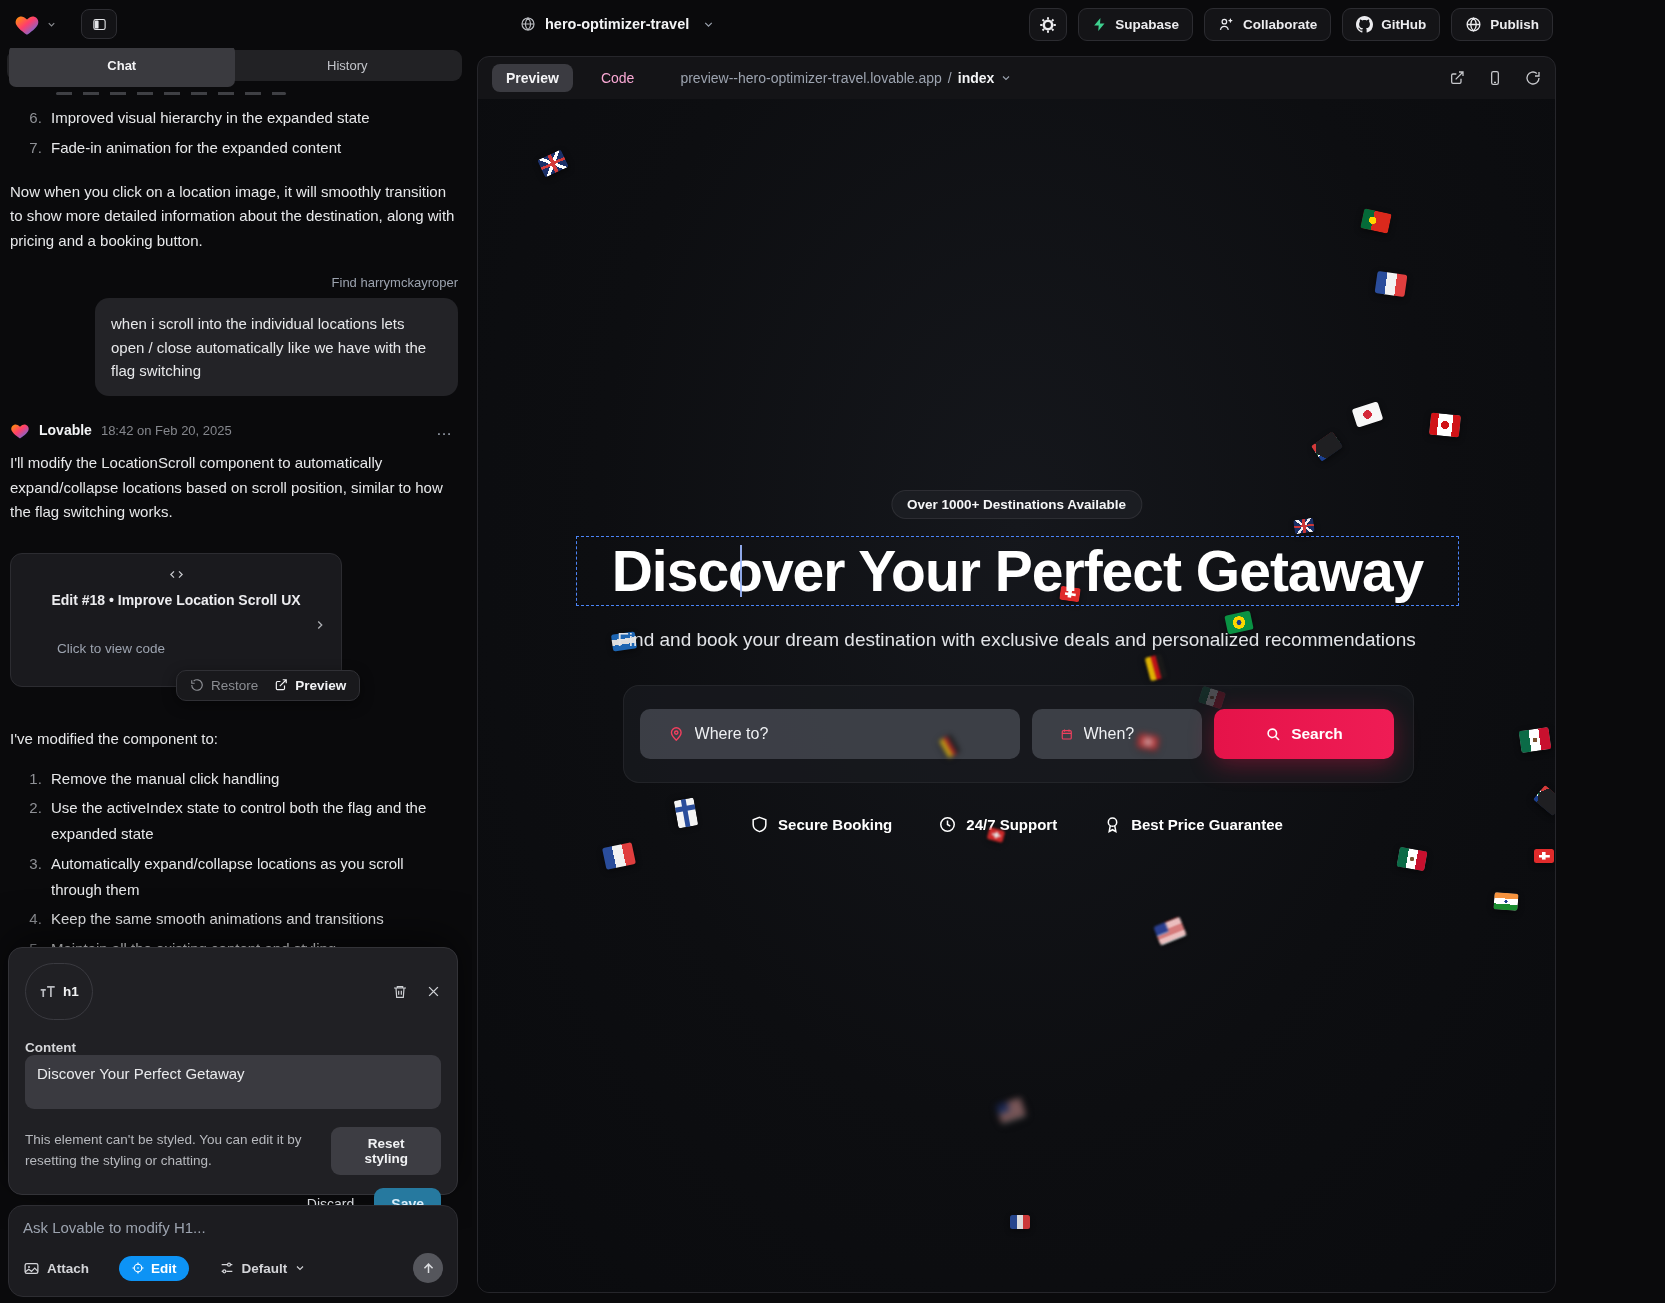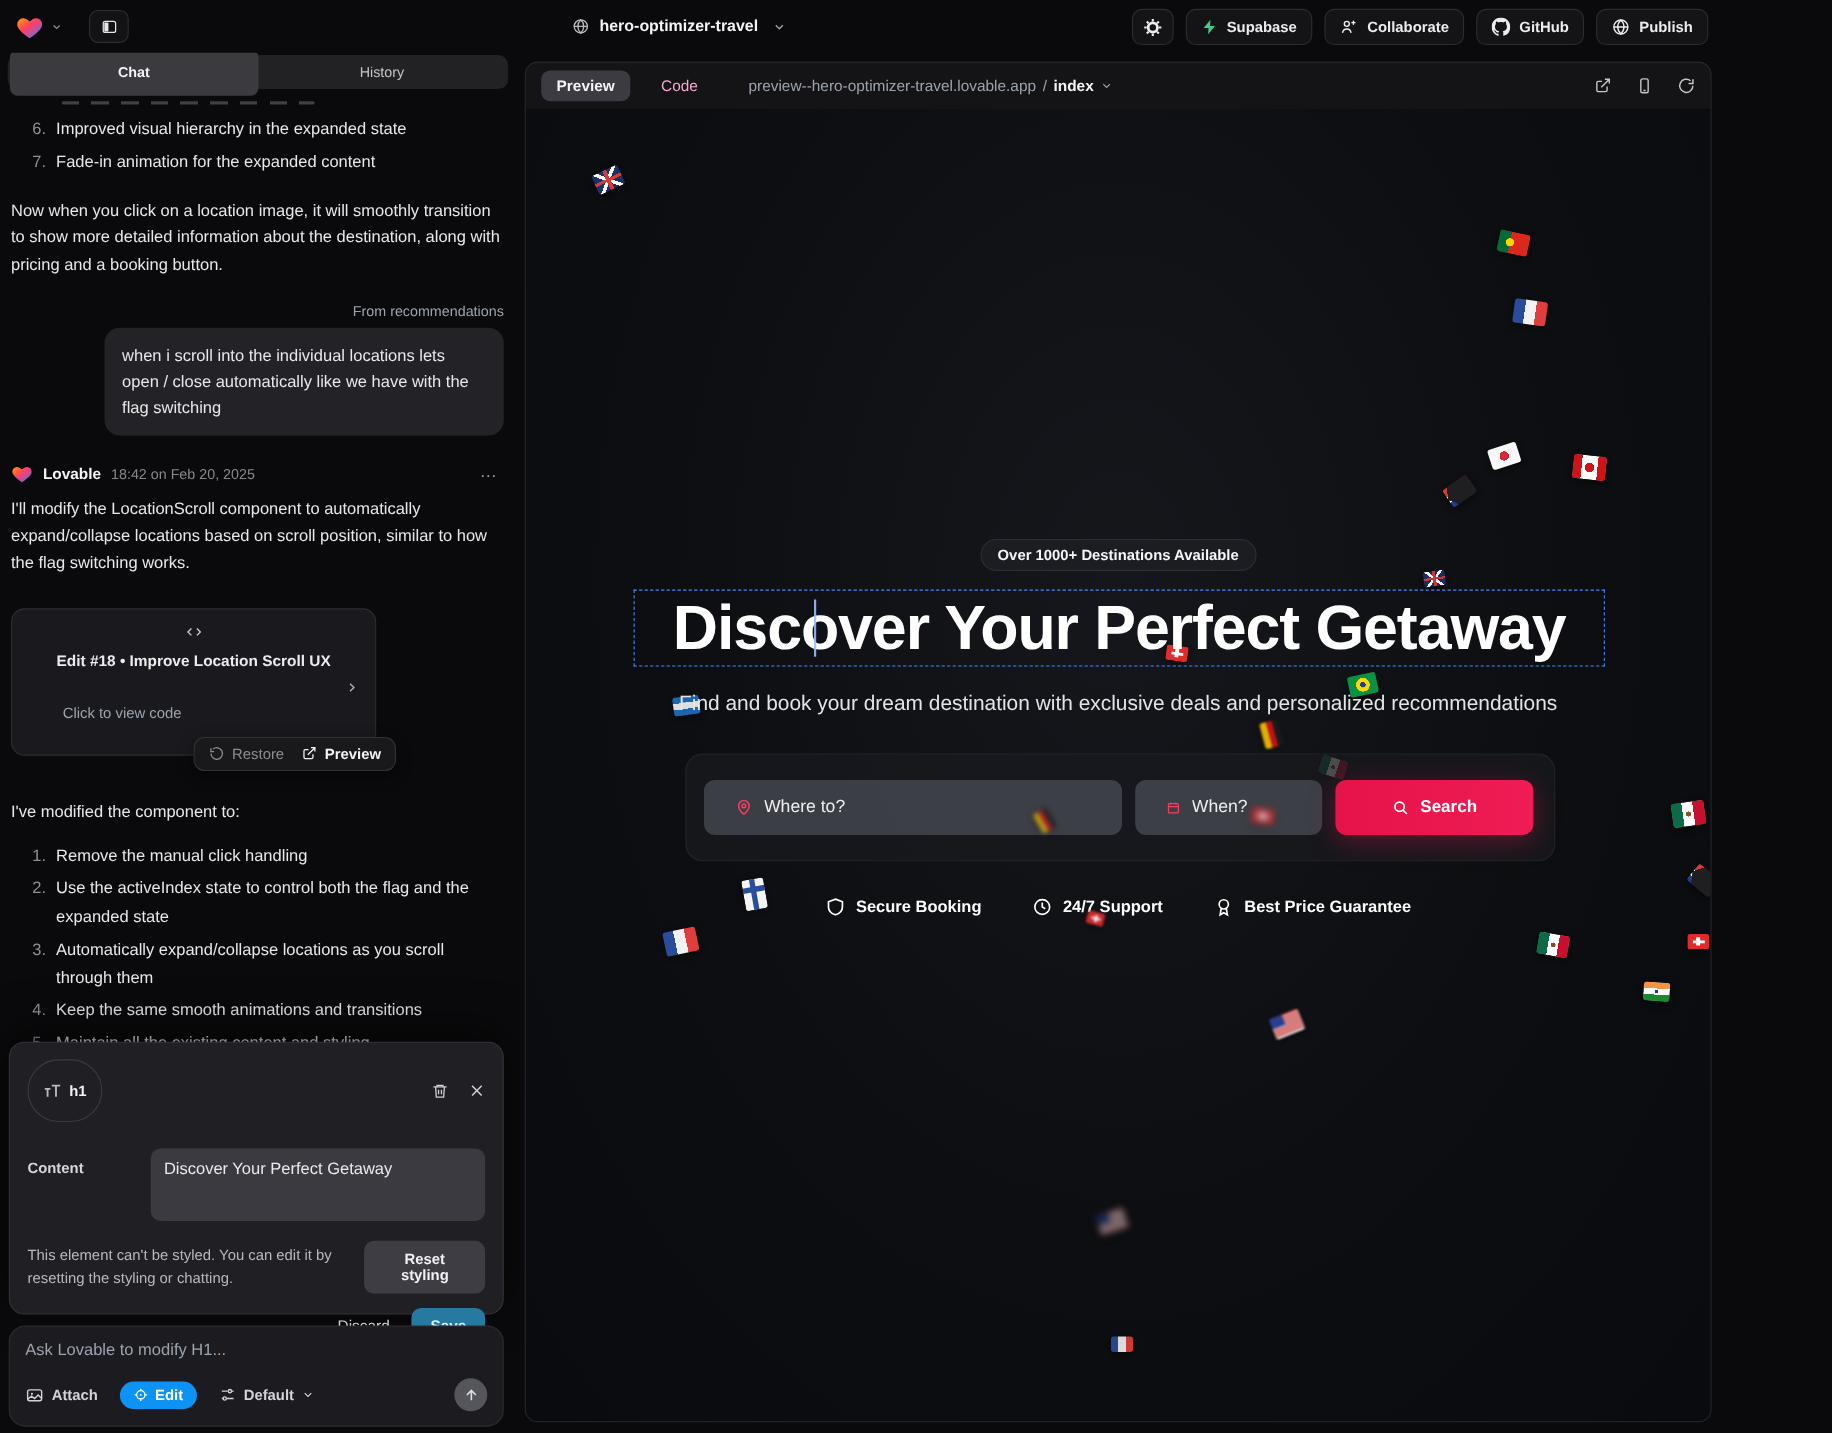--- a/index.html
+++ b/index.html
@@ -85,21 +85,21 @@
     position:absolute; left:8px; top:899px; width:450px; height:248px;
     background:#202024; border:1px solid #333338; border-radius:14px;
     box-shadow:0 -10px 40px rgba(0,0,0,.55); padding:15px 16px; z-index:5;
   }
   .ep-head { display:flex; align-items:center; }
   .tag-pill { display:flex; align-items:center; gap:7px; border:1px solid #3a3a40; border-radius:999px; padding:20px 13px; }
   .tag-pill .t-icon { color:#b9bbc0; }
   .tag-pill .tag { font-size:13.5px; color:#f1f2f3; font-weight:bold; }
   .ep-icons { margin-left:auto; display:flex; align-items:center; gap:18px; color:#cfd1d5; }
   .ep-icons span { cursor:pointer; }
-  .ep-content-row { display:flex; margin-top:24px; }
+  .ep-content-row { display:flex; margin-top:10px;flex-direction:column; }
   .ep-label { width:112px; padding-top:10px; font-size:13.5px; font-weight:bold; color:#d6d7da; }
   .content-textarea {
     flex:1; height:66px; background:#3a3a40; border:none; border-radius:9px; resize:none;
     padding:10px 12px; font-family:"Liberation Sans", sans-serif; font-size:15px; color:#e9eaec; outline:none;
   }
   .ep-note-row { display:flex; align-items:center; margin-top:18px; }
   .ep-note { width:308px; font-size:13.5px; line-height:1.55; color:#b7b9be; }
   .reset-btn { margin-left:auto; background:#3d3d43; border:none; border-radius:9px; padding:9px 13px;
     font-size:13.5px; font-weight:bold; color:#f1f2f4; cursor:pointer; }
   .ep-actions { display:flex; justify-content:flex-end; align-items:center; gap:20px; margin-top:13px; }
@@ -109,21 +109,21 @@
 
   
   .composer {
     position:absolute; left:8px; top:1157px; width:450px; height:92px;
     background:#1c1c20; border:1px solid #2d2d32; border-radius:15px; padding:13px 14px; z-index:5;
     display:flex; flex-direction:column; justify-content:space-between;
   }
   .composer-input { background:transparent; border:none; outline:none; font-size:15px; color:#e7e8ea;
     font-family:"Liberation Sans", sans-serif; width:100%; }
   .composer-input::placeholder { color:#9ca3af; }
-  .composer-row { display:flex; align-items:center; gap:20px; }
+  .composer-row { display:flex; align-items:center; gap:30px; }
   .comp-item { display:flex; align-items:center; gap:7px; color:#d3d4d8; font-size:13.5px; font-weight:bold; cursor:pointer; }
   .edit-pill { display:flex; align-items:center; gap:6px; background:#0d93f5; border-radius:999px;
     padding:5px 12px; color:#fff; font-size:13.5px; font-weight:bold; cursor:pointer; }
   .send-btn { margin-left:auto; width:30px; height:30px; border-radius:50%; background:#55565c;
     display:flex; align-items:center; justify-content:center; color:#dcdde0; cursor:pointer; }
 
   
   .preview-frame {
     position:absolute; left:477px; top:56px; width:1079px; height:1237px;
     background:#141417; border:1px solid #26262b; border-radius:12px; overflow:hidden;
@@ -315,21 +315,21 @@
     <div class="clipped-row"></div>
 
     <ol class="chat-ol" start="6">
 
     <li>Improved visual hierarchy in the expanded state</li>
         <li>Fade-in animation for the expanded content</li>
       </ol>
 
     <p class="chat-p">Now when you click on a location image, it will smoothly transition to show more detailed information about the destination, along with pricing and a booking button.</p>
 
-    <div class="from-label">From recommendations</div>
+    <div class="from-label">Find harrymckayroper</div>
 
     <div class="user-bubble">when i scroll into the individual locations lets open / close automatically like we have with the flag switching</div>
 
     <div class="assistant-head">
       <span class="heart-sm">
         <svg viewBox="0 0 24 24">
             <path fill="url(#heartGrad)" d="M12 21s-7.5-4.7-9.8-9C.6 8.9 2 5.4 5.2 4.4 7.3 3.7 9.5 4.5 12 7c2.5-2.5 4.7-3.3 6.8-2.6 3.2 1 4.6 4.5 3 7.6-2.3 4.3-9.8 9-9.8 9z"></path>
           </svg>
       </span>
       <span class="assistant-name">Lovable</span>

